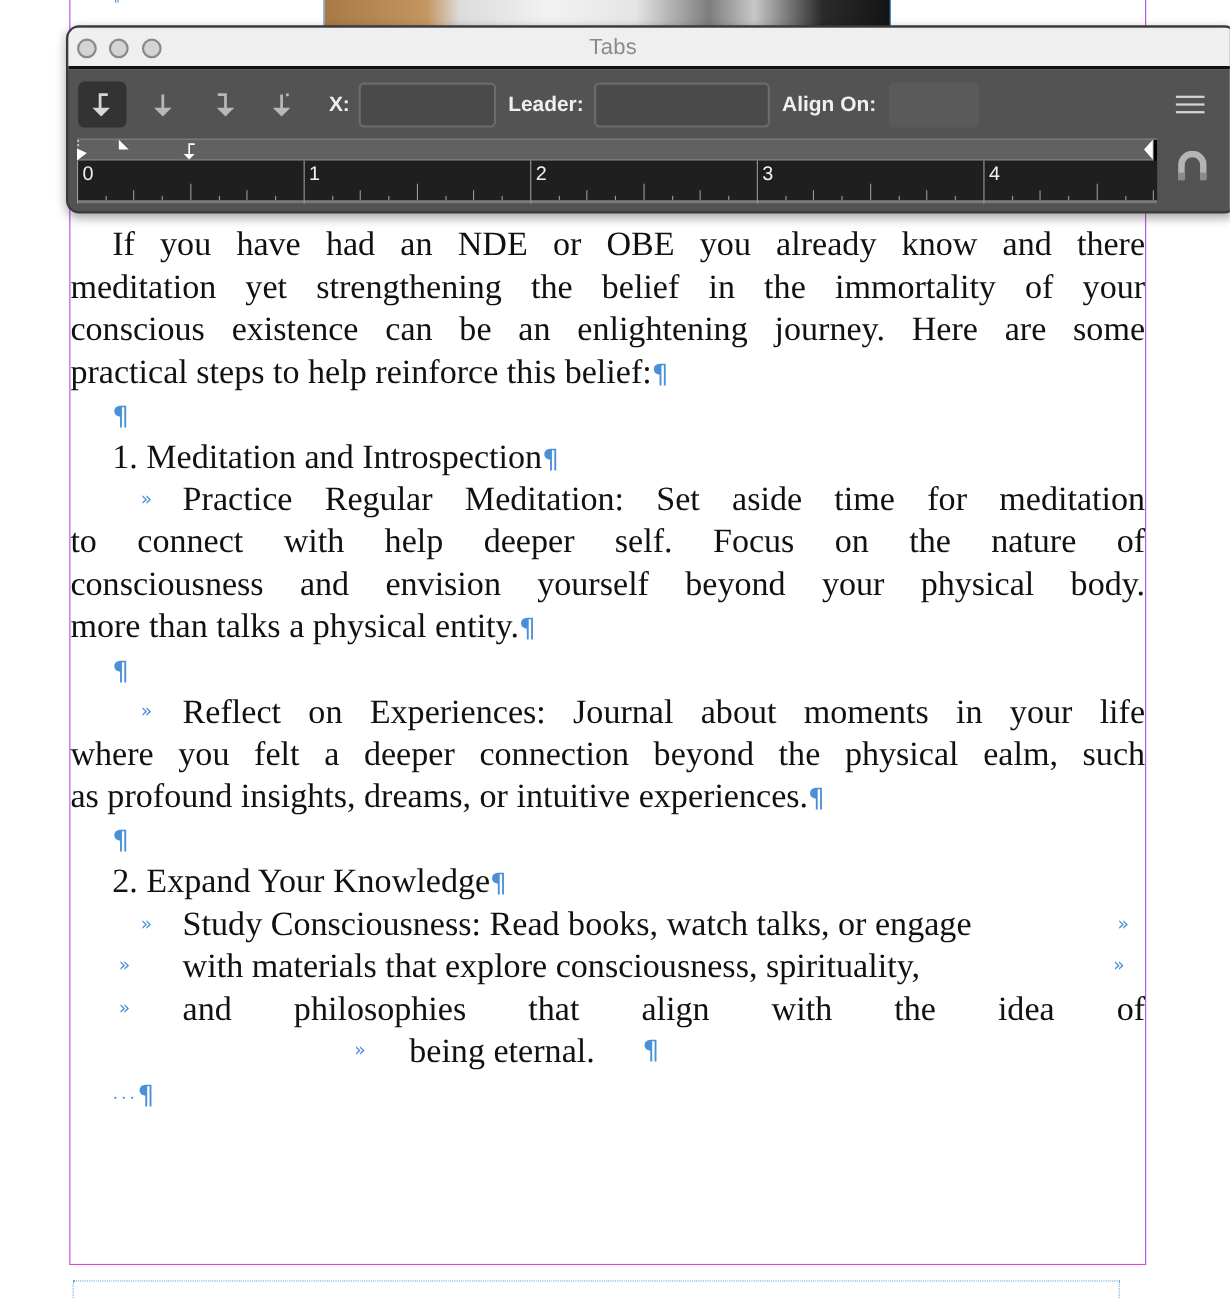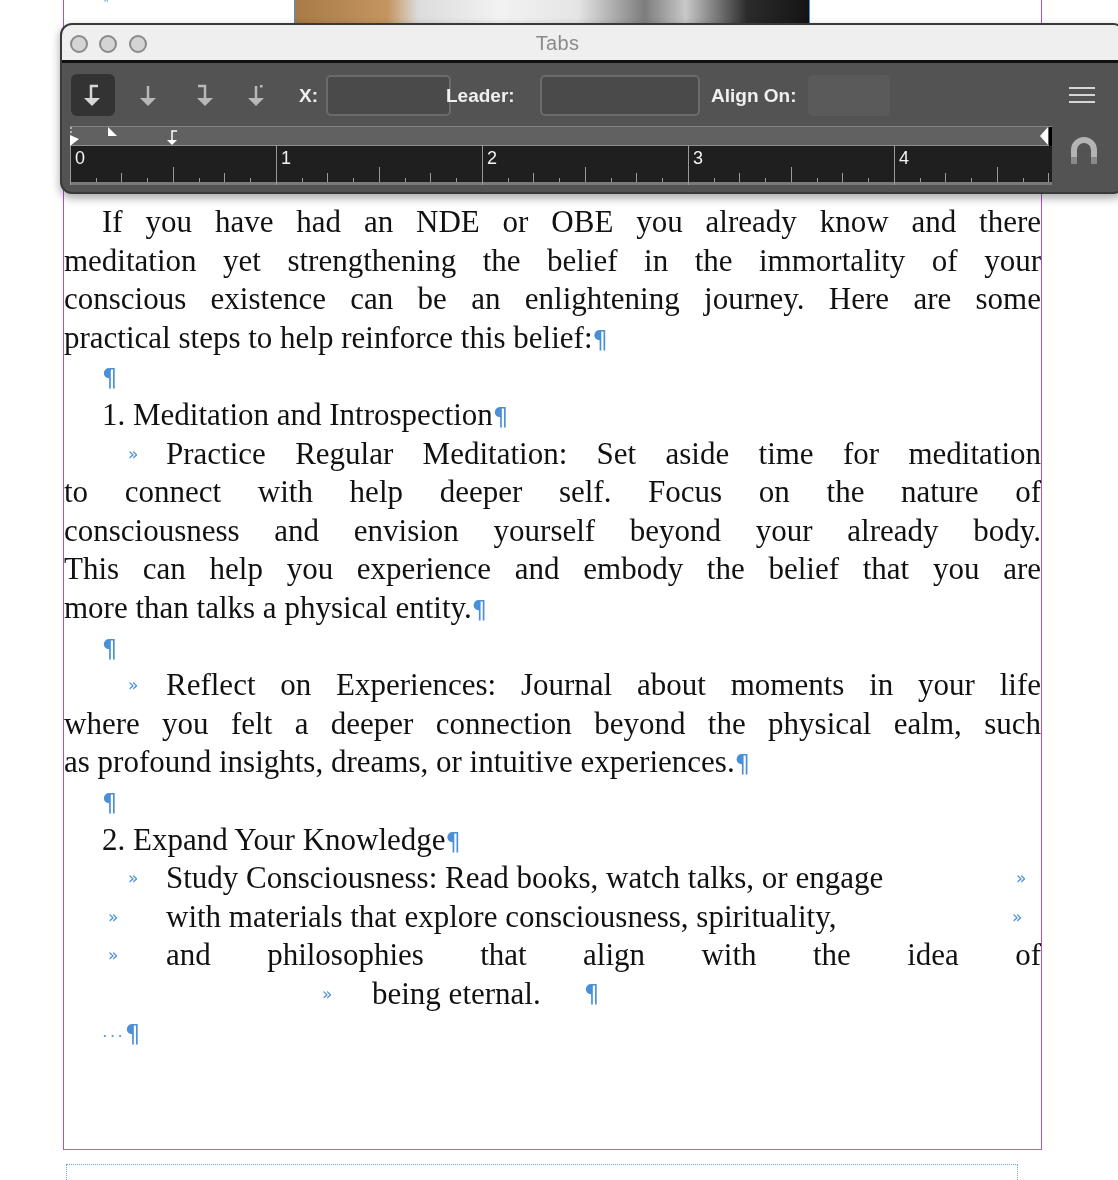--- a/index.html
+++ b/index.html
@@ -78,22 +78,21 @@
 <div class="text-area">
   <div class="line justify indent"><span>If you have had an NDE or OBE you already know and there</span></div>
   <div class="line justify"><span>meditation yet strengthening the belief in the immortality of your</span></div>
   <div class="line justify"><span>conscious existence can be an enlightening journey. Here are some</span></div>
   <div class="line"><span>practical steps to help reinforce this belief:</span><span class="pilcrow">¶</span></div>
   <div class="line indent"><span class="pilcrow">¶</span></div>
 
   <div class="line indent"><span>1. Meditation and Introspection</span><span class="pilcrow">¶</span></div>
   <div class="line justify sub-indent"><span class="tabmark" style="left:64px;top:0;">»</span><span>Practice Regular Meditation: Set aside time for meditation</span></div>
   <div class="line justify"><span>to connect with help deeper self. Focus on the nature of</span></div>
-  <div class="line justify"><span>consciousness and envision yourself beyond your already body.</span></div>
-  <div class="line justify"><span>This can help you experience and embody the belief that you are</span></div>
+  <div class="line justify"><span>consciousness and envision yourself beyond your physical body.</span></div>
   <div class="line"><span>more than talks a physical entity.</span><span class="pilcrow">¶</span></div>
   <div class="line indent"><span class="pilcrow">¶</span></div>
 
   <div class="line justify sub-indent"><span class="tabmark" style="left:64px;top:0;">»</span><span>Reflect on Experiences: Journal about moments in your life</span></div>
   <div class="line justify"><span>where you felt a deeper connection beyond the physical ealm, such</span></div>
   <div class="line"><span>as profound insights, dreams, or intuitive experiences.</span><span class="pilcrow">¶</span></div>
   <div class="line indent"><span class="pilcrow">¶</span></div>
 
   <div class="line indent"><span>2. Expand Your Knowledge</span><span class="pilcrow">¶</span></div>
   <div class="line sub-indent"><span class="tabmark" style="left:64px;top:0;">»</span><span>Study Consciousness: Read books, watch talks, or engage</span><span class="tabmark" style="left:952px;top:0;">»</span></div>
@@ -134,21 +133,21 @@
       <svg viewBox="0 0 26 30">
           <path d="M12 6 V22" stroke="#b8b8b8" stroke-width="2.5"></path>
           <rect x="16" y="5" width="2.5" height="2.5" fill="#b8b8b8"></rect>
           <path d="M4 18 L12 26 L20 18 Z" fill="#b8b8b8"></path>
         </svg>
     </div>
 
     <div class="field-label" style="left:237px;">X:</div>
     <div class="field-input" style="left:264px;width:125px;"></div>
 
-    <div class="field-label" style="left:384px;">Leader:</div>
+    <div class="field-label" style="left:400px;">Leader:</div>
     <div class="field-input" style="left:478px;width:160px;"></div>
 
     <div class="field-label" style="left:649px;">Align On:</div>
     <div class="field-input disabled" style="left:746px;width:82px;border:none;"></div>
 
     <div class="menu-icon">
         <div></div>
         <div></div>
         <div></div>
       </div>

